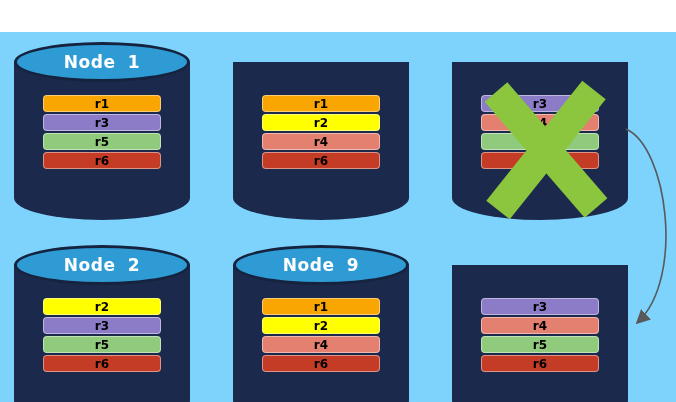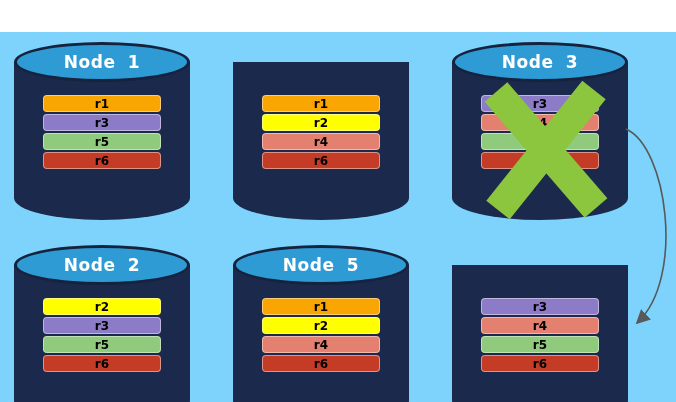--- a/index.html
+++ b/index.html
@@ -132,23 +132,20 @@
             <span style="color: rgb(0, 0, 0);">r4</span>
           </div>
           <div class="bar" style="background: rgb(196, 59, 38);">
             <span style="color: rgb(0, 0, 0);">r6</span>
           </div>
         </div>
 
   </div>
       <div class="node">
     <div class="cyl-body"></div>
-    <div class="cyl-top">
-      <span class="node-title" style="color: rgb(255, 255, 255);">Node 3</span>
-    </div>
     <div class="bars">
           <div class="bar" style="background: rgb(140, 123, 199);">
             <span style="color: rgb(0, 0, 0);">r3</span>
           </div>
           <div class="bar" style="background: rgb(227, 128, 111);">
             <span style="color: rgb(0, 0, 0);">r4</span>
           </div>
           <div class="bar" style="background: rgb(144, 203, 125);">
             <span style="color: rgb(0, 0, 0);">r5</span>
           </div>
@@ -178,21 +175,21 @@
           </div>
           <div class="bar" style="background: rgb(196, 59, 38);">
             <span style="color: rgb(0, 0, 0);">r6</span>
           </div>
         </div>
 
   </div>
       <div class="node">
     <div class="cyl-body"></div>
     <div class="cyl-top">
-      <span class="node-title" style="color: rgb(255, 255, 255);">Node 5</span>
+      <span class="node-title" style="color: rgb(255, 255, 255);">Node 9</span>
     </div>
     <div class="bars">
           <div class="bar" style="background: rgb(249, 166, 2);">
             <span style="color: rgb(0, 0, 0);">r1</span>
           </div>
           <div class="bar" style="background: rgb(255, 255, 0);">
             <span style="color: rgb(0, 0, 0);">r2</span>
           </div>
           <div class="bar" style="background: rgb(227, 128, 111);">
             <span style="color: rgb(0, 0, 0);">r4</span>

